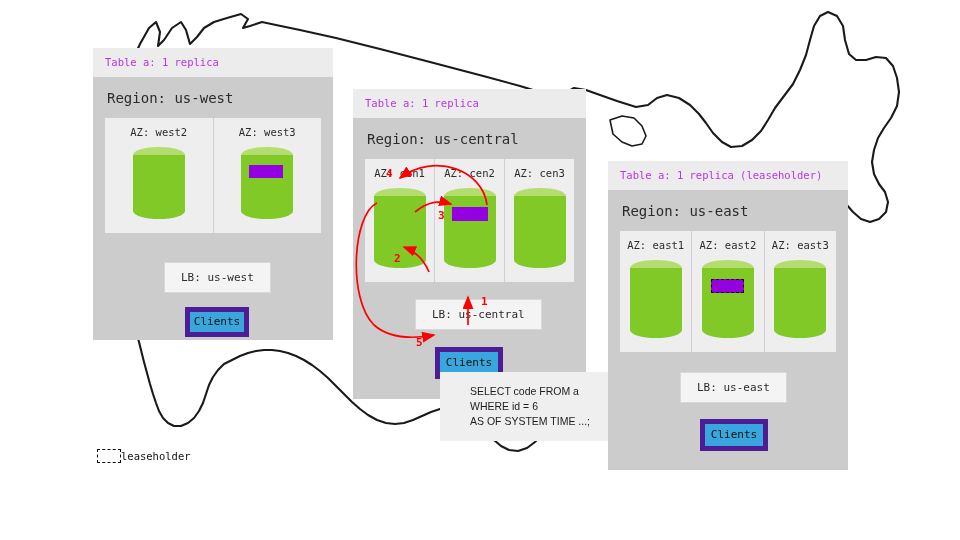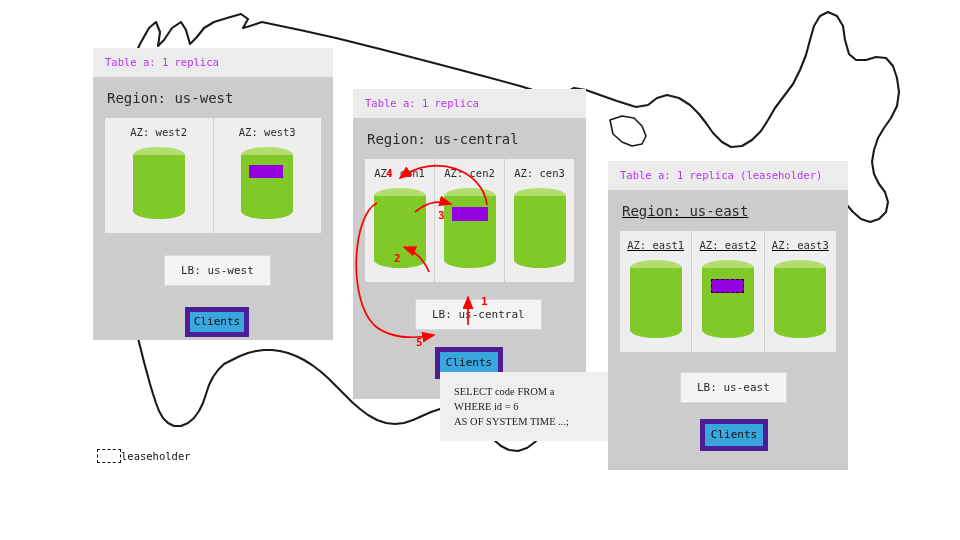--- a/index.html
+++ b/index.html
@@ -56,22 +56,22 @@
   .clients .sheet{position:absolute;background:#3aa6de;border:1px solid #2b8ec2;}
   .clients .front{
     position:absolute;left:0;top:0;background:#3aa6de;border:5px solid #4c1d95;
     color:#111;font-size:11px;display:flex;align-items:center;justify-content:center;
     font-family:"DejaVu Sans Mono","Liberation Mono",monospace;
   }
 
   
   .sqlbox{
     position:absolute;background:#efefef;z-index:3;
-    font-size:10.5px;color:#1d1d1d;line-height:15px;padding:12px 14px;
-    font-family:Liberation Serif, serif;white-space:pre;
+    font-size:10.5px;color:#1d1d1d;line-height:15px;padding:12px 30px;
+    font-family:Liberation Sans, sans-serif;white-space:pre;
   }
 
   
   #arrows{position:absolute;left:0;top:0;width:960px;height:540px;z-index:7;pointer-events:none;}
   .anum{
     position:absolute;color:#ff0000;font-size:11px;font-weight:bold;z-index:8;
     font-family:"DejaVu Sans Mono","Liberation Mono",monospace;
   }
 
   
@@ -137,21 +137,21 @@
           <div class="az-label">AZ: west3</div>
           <div class="cyl" style="width:52px;height:72px;">
             <div class="top" style="width:52px;height:16px;"></div>
             <div class="body" style="top:8px;width:52px;height:56px;"></div>
             <div class="bot" style="top:56px;width:52px;height:16px;"></div>
             <div class="range" style="left:8px;top:18px;width:34px;height:13px;"></div>
           </div>
         </div>
       </div>
 
-      <div class="lb" style="left:71px;top:178px;">LB: us-west</div>
+      <div class="lb" style="left:71px;top:185px;">LB: us-west</div>
 
       <div class="clients" style="left:92px;top:230px;width:66px;height:30px;">
         <div class="sheet" style="left:8px;top:8px;width:54px;height:20px;"></div>
         <div class="sheet" style="left:5px;top:5px;width:54px;height:20px;"></div>
         <div class="sheet" style="left:2px;top:2px;width:54px;height:20px;"></div>
         <div class="front" style="width:54px;height:20px;">Clients</div>
       </div>
     </div>
   </div>
 
@@ -198,21 +198,21 @@
       </div>
     </div>
   </div>
 
   <div class="sqlbox" style="left:440px;top:372px;width:141px;">SELECT code FROM a
 WHERE id = 6
 AS OF SYSTEM TIME ...;</div>
 
   <div class="region" style="left:608px;top:129px;width:240px;margin-top:32px;">
     <div class="region-hdr">Table a: 1 replica (leaseholder)</div>
-    <div class="region-body" style="height:280px;position:relative;text-decoration:underline;">
+    <div class="region-body" style="height:280px;position:relative;">
       <div class="region-title">Region: us-east</div>
 
       <div class="az-row">
         <div class="az">
           <div class="az-label">AZ: east1</div>
           <div class="cyl" style="width:52px;height:78px;">
             <div class="top" style="width:52px;height:16px;"></div>
             <div class="body" style="top:8px;width:52px;height:62px;"></div>
             <div class="bot" style="top:62px;width:52px;height:16px;"></div>
           </div>

